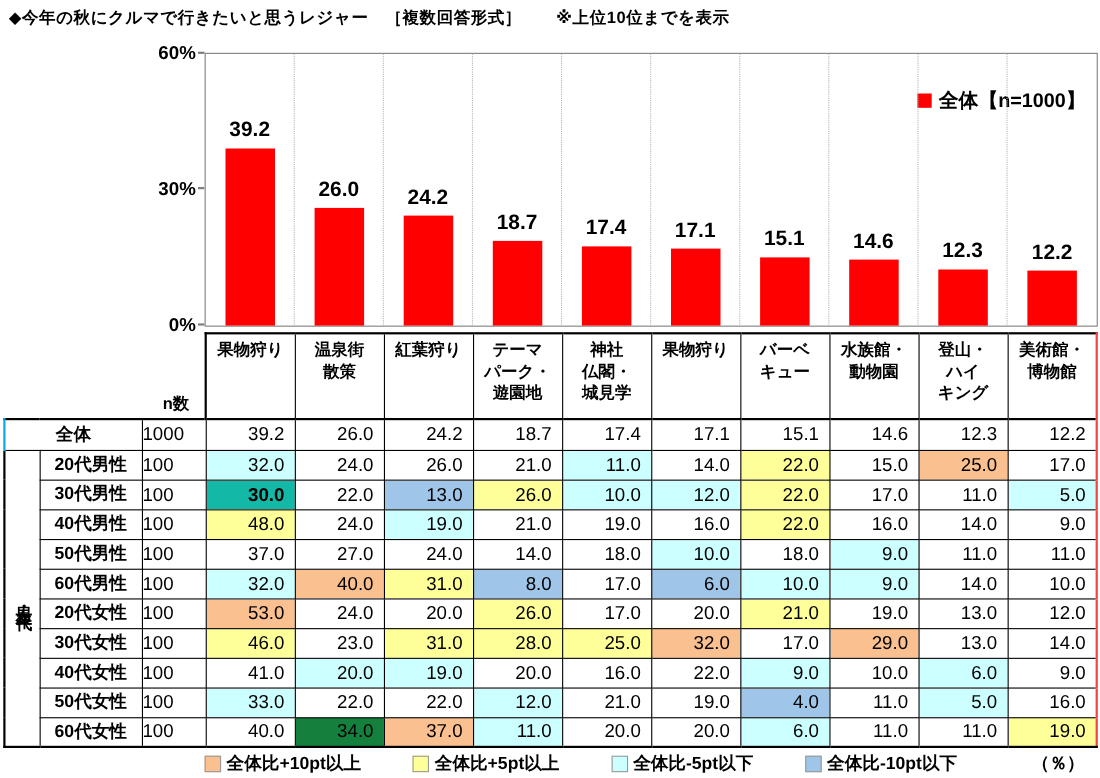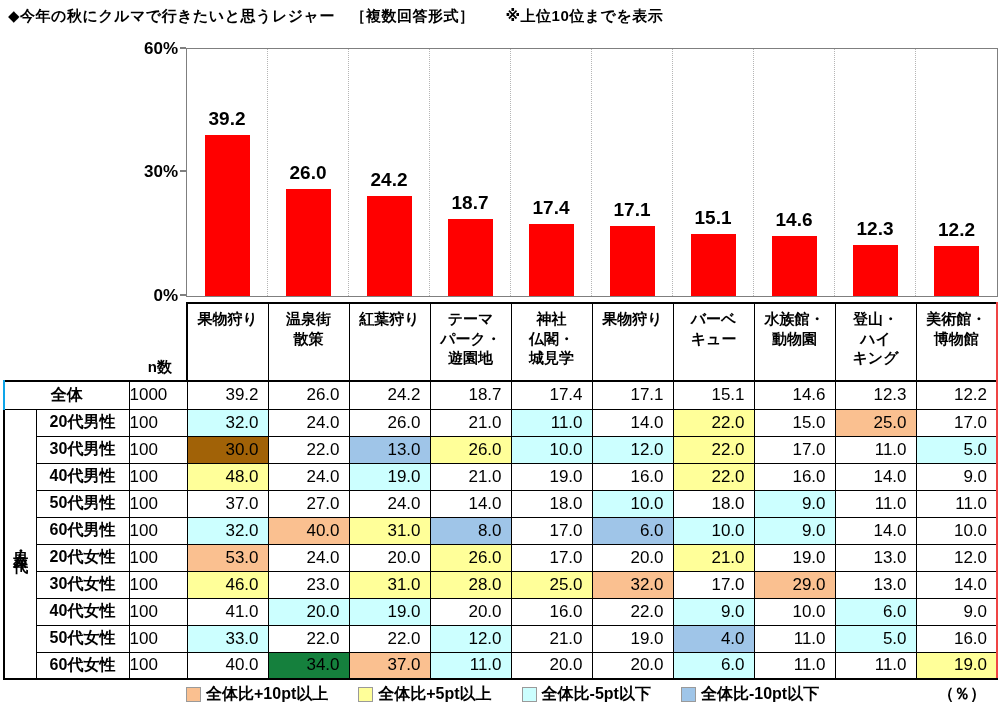--- a/index.html
+++ b/index.html
@@ -44,39 +44,43 @@
   .orow td{border-top:2px solid #000;}
   .olabel{border-left:2px solid #0ea5e9;}
   .gcell{border-left:2px solid #000;border-bottom:2px solid #000;
     writing-mode:vertical-rl;text-orientation:upright;text-align:center;
     font-weight:bold;font-size:15px;letter-spacing:2px;}
   .lastrow td{border-bottom:2px solid #000;}
   .rlabel{font-weight:bold;font-size:16px;text-align:center;}
   .ncell{font-size:17px;text-align:left;}
   .dcell{font-size:17px;text-align:right;padding-right:9px;}
   
-  .blegend{position:absolute;left:186px;top:684px;display:flex;gap:30px;align-items:center;}
+  .blegend{position:absolute;left:186px;top:684px;display:flex;gap:47px;align-items:center;}
   .bl-item{display:flex;align-items:center;gap:5px;}
   .bl-swatch{width:15px;height:15px;display:inline-block;border:1px solid #9a9a9a;box-sizing:border-box;}
   .bl-label{font-weight:bold;font-size:16px;white-space:nowrap;}
   .pnote{position:absolute;left:938px;top:684px;font-weight:bold;font-size:16px;}
 </style>
 </head>
 <body>
 
 <div class="title">◆今年の秋にクルマで行きたいと思うレジャー　［複数回答形式］　　※上位10位までを表示</div>
 
 <div class="ylabel y60">60%</div>
 <div class="ylabel y30">30%</div>
 <div class="ylabel y0">0%</div>
 <div class="tick t60"></div>
 <div class="tick t30"></div>
 <div class="tick t0"></div>
 
 <div class="plot">
+  <div class="clegend">
+    <span class="sw" style="background: rgb(255, 0, 0);"></span>
+    <span>全体【n=1000】</span>
+  </div>
 <div class="col grid">
       <div class="bar-value" style="bottom: 166px;">39.2</div>
       <div class="bar" style="height: 161px; background: rgb(255, 0, 0);"></div>
     </div>
     <div class="col grid">
       <div class="bar-value" style="bottom: 112px;">26.0</div>
       <div class="bar" style="height: 107px; background: rgb(255, 0, 0);"></div>
     </div>
     <div class="col grid">
       <div class="bar-value" style="bottom: 105px;">24.2</div>
@@ -179,21 +183,21 @@
         <td class="dcell" style="background: rgb(204, 255, 255);">11.0</td>
         <td class="dcell">14.0</td>
         <td class="dcell" style="background: rgb(255, 255, 153);">22.0</td>
         <td class="dcell">15.0</td>
         <td class="dcell" style="background: rgb(250, 192, 144);">25.0</td>
         <td class="dcell last">17.0</td>
       </tr>
       <tr class="arow">
         <td class="rlabel">30代男性</td>
         <td class="ncell">100</td>
-        <td class="dcell" style="background: #a16207;">30.0</td>
+        <td class="dcell" style="background: #14b8a6; font-weight: bold;">30.0</td>
         <td class="dcell">22.0</td>
         <td class="dcell" style="background: rgb(159, 197, 232);">13.0</td>
         <td class="dcell" style="background: rgb(255, 255, 153);">26.0</td>
         <td class="dcell" style="background: rgb(204, 255, 255);">10.0</td>
         <td class="dcell" style="background: rgb(204, 255, 255);">12.0</td>
         <td class="dcell" style="background: rgb(255, 255, 153);">22.0</td>
         <td class="dcell">17.0</td>
         <td class="dcell">11.0</td>
         <td class="dcell last" style="background: rgb(204, 255, 255);">5.0</td>
       </tr>

